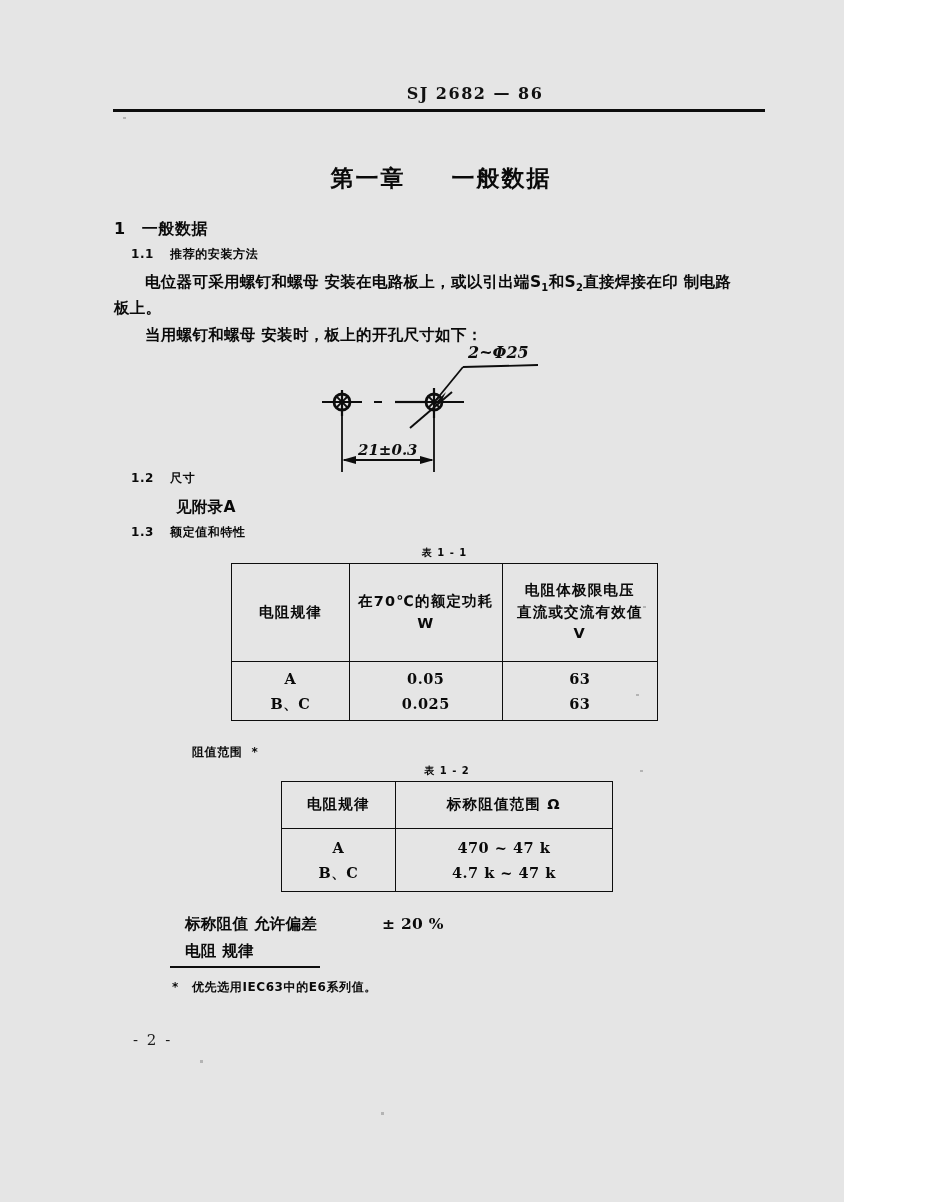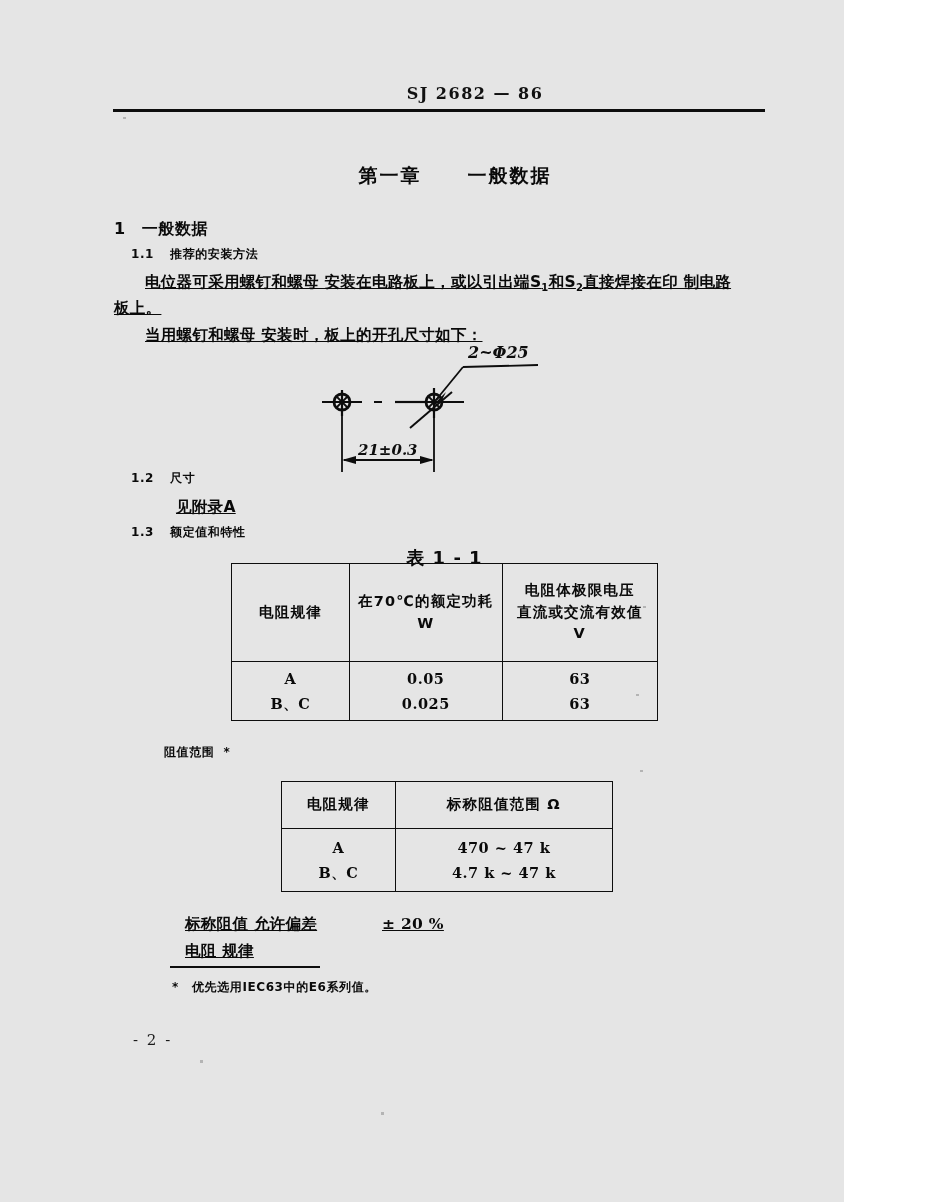--- a/index.html
+++ b/index.html
@@ -37,59 +37,59 @@
     left: 113px;
     top: 109px;
     width: 652px;
     height: 3px;
     background: #0d0d0d;
   }
 
   
   .chapter-title {
     position: absolute;
-    left: 129px;
+    left: 115px;
     top: 163px;
     width: 652px;
     text-align: center;
     font-weight: bold;
-    font-size: 19px;
+    font-size: 23px;
     letter-spacing: 2px;
     color: #0a0a0a;
   }
   .chapter-title .gap { display: inline-block; width: 46px; }
 
   
   .t {
     position: absolute;
     font-weight: bold;
     color: #0a0a0a;
     white-space: nowrap;
   }
   .h1 { font-size: 16px; letter-spacing: 0.6px; }
   .h2 { font-size: 12px; letter-spacing: 0.6px; }
-  .para { font-size: 15.5px; letter-spacing: 0.3px; text-decoration: underline; }
+  .para { font-size: 15.5px; letter-spacing: 0.3px; }
   .sub { font-size: 10px; vertical-align: sub; }
   .spc { display: inline-block; width: 16px; }
   .spc-sm { display: inline-block; width: 9px; }
 
   
   .drawing {
     position: absolute;
     left: 300px;
     top: 340px;
     width: 300px;
     height: 140px;
   }
 
   
   .tbl-cap {
     position: absolute;
     font-weight: bold;
-    font-size: 18px;
+    font-size: 10px;
     letter-spacing: 1px;
     color: #0a0a0a;
     white-space: nowrap;
   }
   table.doc {
     position: absolute;
     border-collapse: collapse;
     font-weight: bold;
     color: #0a0a0a;
   }
@@ -248,24 +248,25 @@
         <div>0.025</div>
       </td>
       <td class="val">
         <div>63</div>
         <div>63</div>
       </td>
     </tr>
   </tbody>
     </table>
 
-  <div class="t h2" style="left:164px; top:744px;">
+  <div class="t h2" style="left:192px; top:744px;">
     <span>阻值范围</span><span class="spc-sm"></span><span>*</span>
   </div>
 
+  <div class="tbl-cap" style="left:281px; top:764px; width:332px; text-align:center;">表 1 - 2</div>
   <table class="doc" style="left:281px; top:781px; width:332px;">
     <tbody>
         <tr>
       <td class="hd" style="width:114px; height:46px;">电阻规律</td>
       <td class="hd nowrap" style="width:218px;">标称阻值范围   Ω</td>
     </tr>
     <tr>
       <td class="val" style="height:62px;">
         <div>A</div>
         <div>B、C</div>

